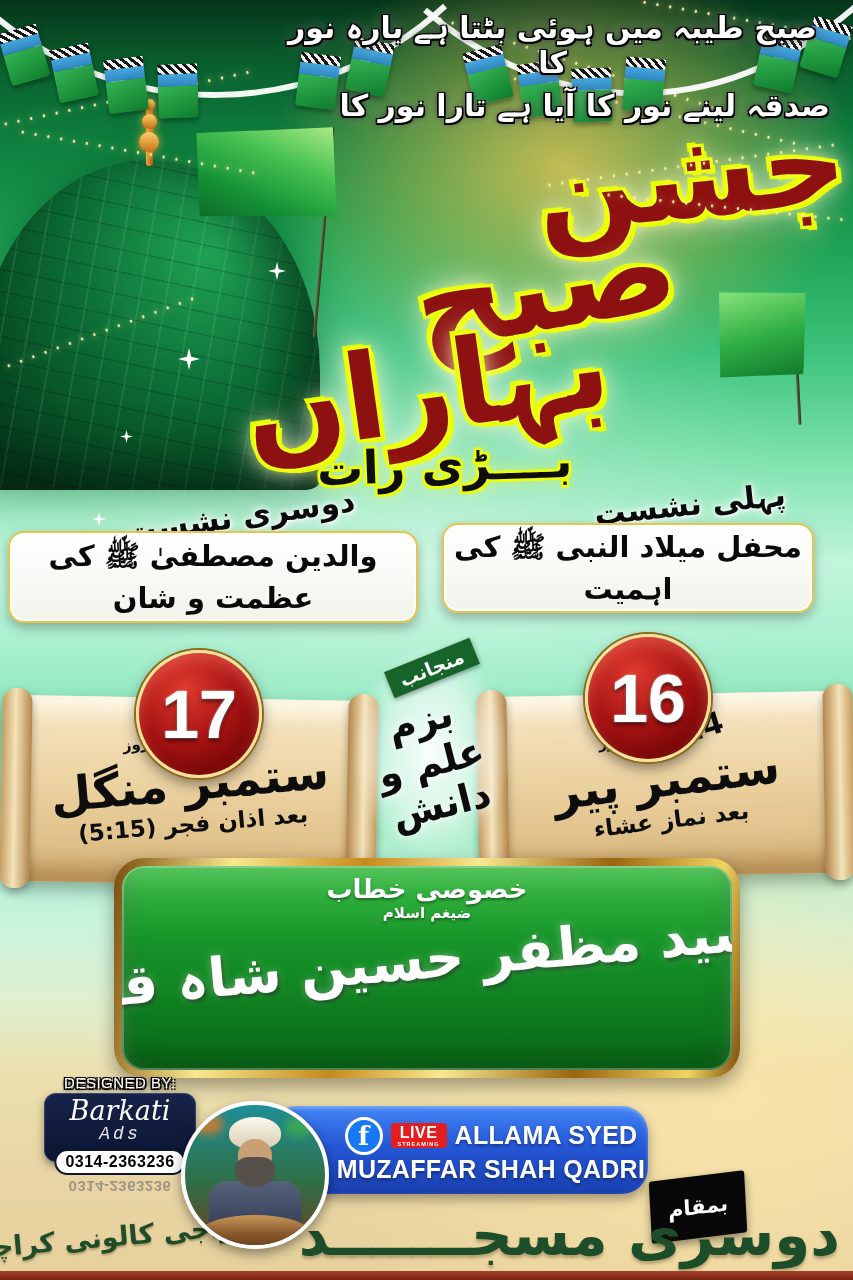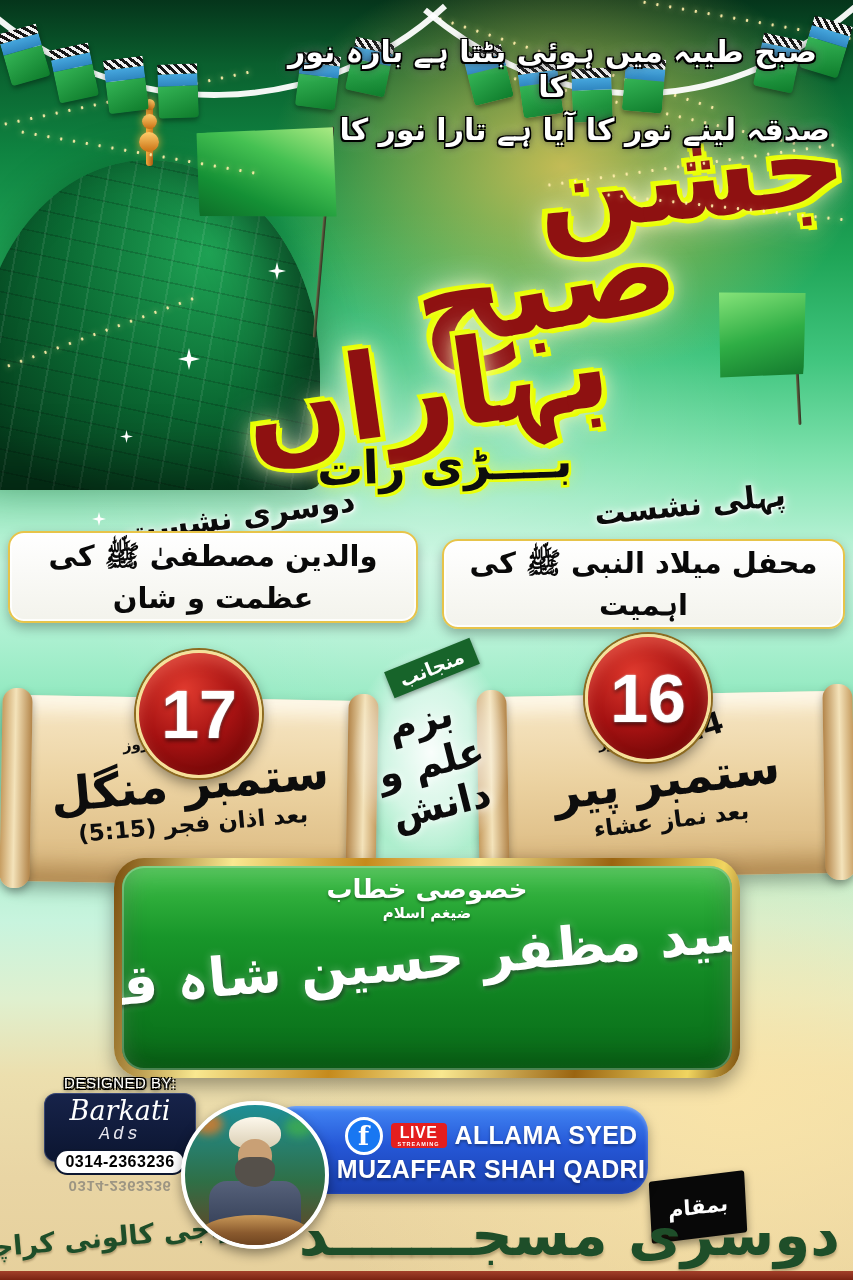--- a/index.html
+++ b/index.html
@@ -43,21 +43,21 @@
     background-size:100% 10px,100% 12px,100% 34px;
     background-position:0 0,0 10px,0 22px;background-repeat:no-repeat;}
   .lights{position:absolute;height:5px;z-index:4;opacity:.95;
     background-image:radial-gradient(circle 2px at 3px 2.5px,#ffeeaa 55%,rgba(255,230,140,.25) 75%,transparent 80%);
     background-size:13px 5px;filter:drop-shadow(0 0 3px rgba(255,240,160,.9));}
   .star{position:absolute;background:#fff;z-index:3;
     clip-path:polygon(50% 0,60% 40%,100% 50%,60% 60%,50% 100%,40% 60%,0 50%,40% 40%);
     filter:drop-shadow(0 0 6px rgba(255,255,220,.95));}
   
   #couplet{left:275px;top:10px;width:555px;z-index:6;text-align:center;color:#fff;direction:rtl;font-weight:700;
-    text-shadow:-1.5px -1.5px 0 #000,1.5px -1.5px 0 #000,-1.5px 1.5px 0 #000,1.5px 1.5px 0 #000,0 0 8px rgba(0,0,0,.9),0 0 14px rgba(255,255,255,.5);margin-top:24px;}
+    text-shadow:-1.5px -1.5px 0 #000,1.5px -1.5px 0 #000,-1.5px 1.5px 0 #000,1.5px 1.5px 0 #000,0 0 8px rgba(0,0,0,.9),0 0 14px rgba(255,255,255,.5);}
   #couplet .l1{font-size:30px;}
   #couplet .l2{font-size:30px;margin-top:8px;padding-left:60px;text-align:right;}
   
   #title{left:185px;top:125px;width:645px;height:335px;z-index:3;direction:rtl;}
   .title-word{position:absolute;color:#8e1111;font-weight:800;line-height:1;
     text-shadow:0 0 5px #f4ff4a,
       3px 0 0 #e9ff00,-3px 0 0 #e9ff00,0 3px 0 #e9ff00,0 -3px 0 #e9ff00,
       3px 3px 0 #e9ff00,-3px 3px 0 #e9ff00,3px -3px 0 #e9ff00,-3px -3px 0 #e9ff00,
       5px 5px 0 #e9ff00,-5px -5px 0 #e9ff00,
       0 0 18px rgba(255,255,160,.95),0 0 36px rgba(255,255,255,.8);}
@@ -205,21 +205,21 @@
   </div>
 
   <div class="abs u" id="title">
     <span class="title-word" id="tw1">جشن</span>
     <span class="title-word" id="tw2">صبح</span>
     <span class="title-word" id="tw3">بہاراں</span>
   </div>
   <div class="abs u" id="subtitle">بــــڑی رات</div>
 
   <div class="sess-h u" style="left:555px;top:486px;width:270px;transform:rotate(-6deg);">پہلی نشست</div>
-  <div class="sess-box u" style="left:442px;top:523px;width:403px;height:90px;margin-top:16px;">محفل میلاد النبی ﷺ کی اہمیت</div>
+  <div class="sess-box u" style="left:442px;top:523px;width:372px;height:90px;">محفل میلاد النبی ﷺ کی اہمیت</div>
   <div class="sess-h u" style="left:110px;top:498px;width:260px;transform:rotate(-8deg);">دوسری نشست</div>
   <div class="sess-box u" style="left:8px;top:531px;width:410px;height:92px;">والدین مصطفیٰ ﷺ کی عظمت و شان</div>
 
   <div class="scroll" style="left:487px;top:694px;width:358px;height:182px;transform:rotate(-1deg);">
     <div class="scroll-text u">
       <div class="scroll-r1">
         <span class="scroll-year">2024</span>
         <span class="scroll-baroz">بروز</span>
       </div>
       <div class="scroll-main">ستمبر پیر</div>

